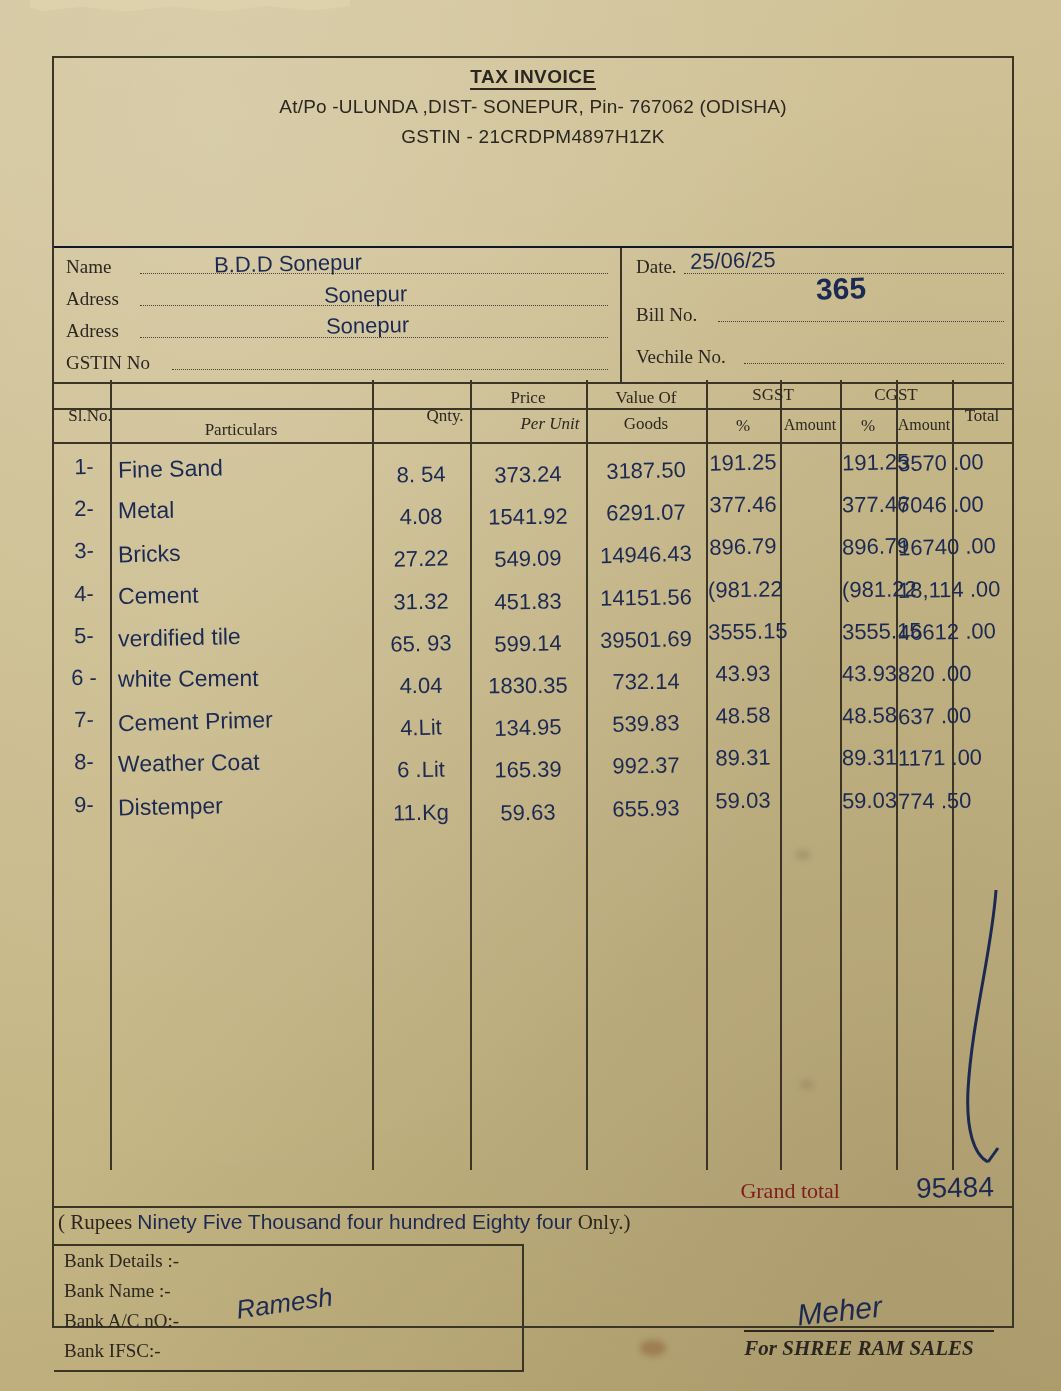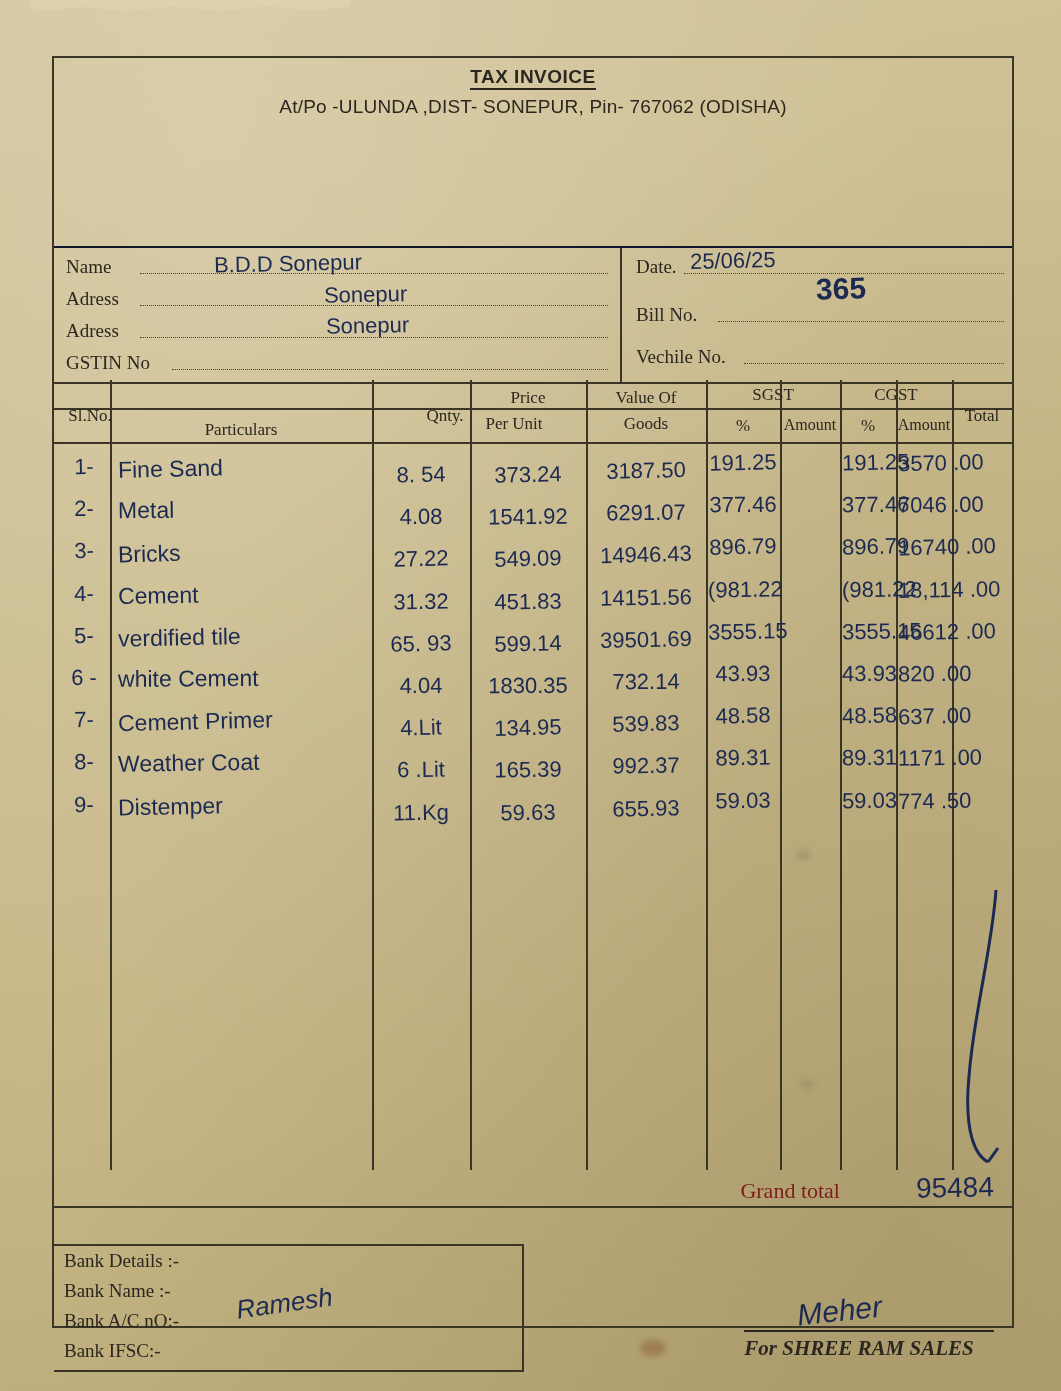--- a/index.html
+++ b/index.html
@@ -122,20 +122,21 @@
 <div class="stain" style="left:795px;top:850px;width:16px;height:10px;"></div>
 <div class="stain" style="left:800px;top:1080px;width:14px;height:9px;"></div>
 <div class="stain" style="left:640px;top:1340px;width:26px;height:16px;background:rgba(120,60,20,.35);"></div>
 
 <div class="frame">
 
   <div class="tax-invoice">
     <span>TAX INVOICE</span>
   </div>
   <div class="addr">At/Po -ULUNDA ,DIST- SONEPUR, Pin- 767062 (ODISHA)</div>
+  <div class="gstin">GSTIN - 21CRDPM4897H1ZK</div>
 
   <div class="party">
     <div class="vline"></div>
 
     <div class="prow" style="top:4px;">
       <span class="lbl">Name</span>
       <span class="dots" style="left:86px;width:468px;"></span>
       <span class="hw blue" style="left:160px;top:-1px;">B.D.D  Sonepur</span>
     </div>
 
@@ -189,21 +190,21 @@
     <div class="v" style="left:898px;height:790px;"></div>
 
     <div class="h" style="top:28px;"></div>
     <div class="h" style="top:62px;"></div>
     <div style="position:absolute;left:652px;top:0;width:134px;height:28px;"></div>
 
     <div class="th" style="left:0;top:26px;width:56px;margin-left:8px;">Sl.No.</div>
     <div class="th" style="left:58px;top:40px;width:258px;">Particulars</div>
     <div class="th" style="left:320px;top:26px;width:94px;padding-left:24px;">Qnty.</div>
     <div class="th" style="left:418px;top:8px;width:112px;">Price</div>
-    <div class="th" style="left:404px;top:34px;width:112px;">Per Unit</div>
+    <div class="th" style="left:440px;top:34px;width:112px;font-style:italic;">Per Unit</div>
     <div class="th" style="left:534px;top:8px;width:116px;">Value Of</div>
     <div class="th" style="left:534px;top:34px;width:116px;">Goods</div>
     <div class="th" style="left:652px;top:5px;width:134px;">SGST</div>
     <div class="th" style="left:786px;top:5px;width:112px;">CGST</div>
     <div class="th" style="left:652px;top:36px;width:74px;">%</div>
     <div class="th" style="left:726px;top:36px;width:60px;font-size:16px;">Amount</div>
     <div class="th" style="left:786px;top:36px;width:56px;">%</div>
     <div class="th" style="left:842px;top:36px;width:56px;font-size:16px;">Amount</div>
     <div class="th" style="left:898px;top:26px;width:60px;">Total</div>
 
@@ -304,20 +305,25 @@
       <path d="M42 0 C 38 60, 18 130, 14 200 C 12 240, 20 265, 34 272" fill="none" stroke="#1c2a52" stroke-width="3"></path>
       <path d="M34 272 L 44 258" fill="none" stroke="#1c2a52" stroke-width="3"></path>
     </svg>
   </div>
 
   <div class="grandrow">
     <span class="grandlbl">Grand total</span>
     <span class="grandval">95484</span>
   </div>
 
+  <div class="words">
+    <span>( Rupees</span>
+    <span class="hwwords">Ninety  Five  Thousand  four hundred   Eighty four</span>
+    <span>Only.)</span>
+  </div>
 
   <div class="bankbox">
     <span class="bankline" style="top:4px;">Bank Details :-</span>
     <span class="bankline" style="top:34px;text-align:right;">Bank Name :-</span>
     <span class="bankline" style="top:64px;">Bank A/C nO:-</span>
     <span class="bankline" style="top:94px;">Bank IFSC:-</span>
     <span class="scribble" style="left:182px;top:42px;">Ramesh</span>
   </div>
 
   <span class="scribble" style="right:130px;top:1236px;font-size:30px;transform:rotate(-6deg);">Meher</span>

